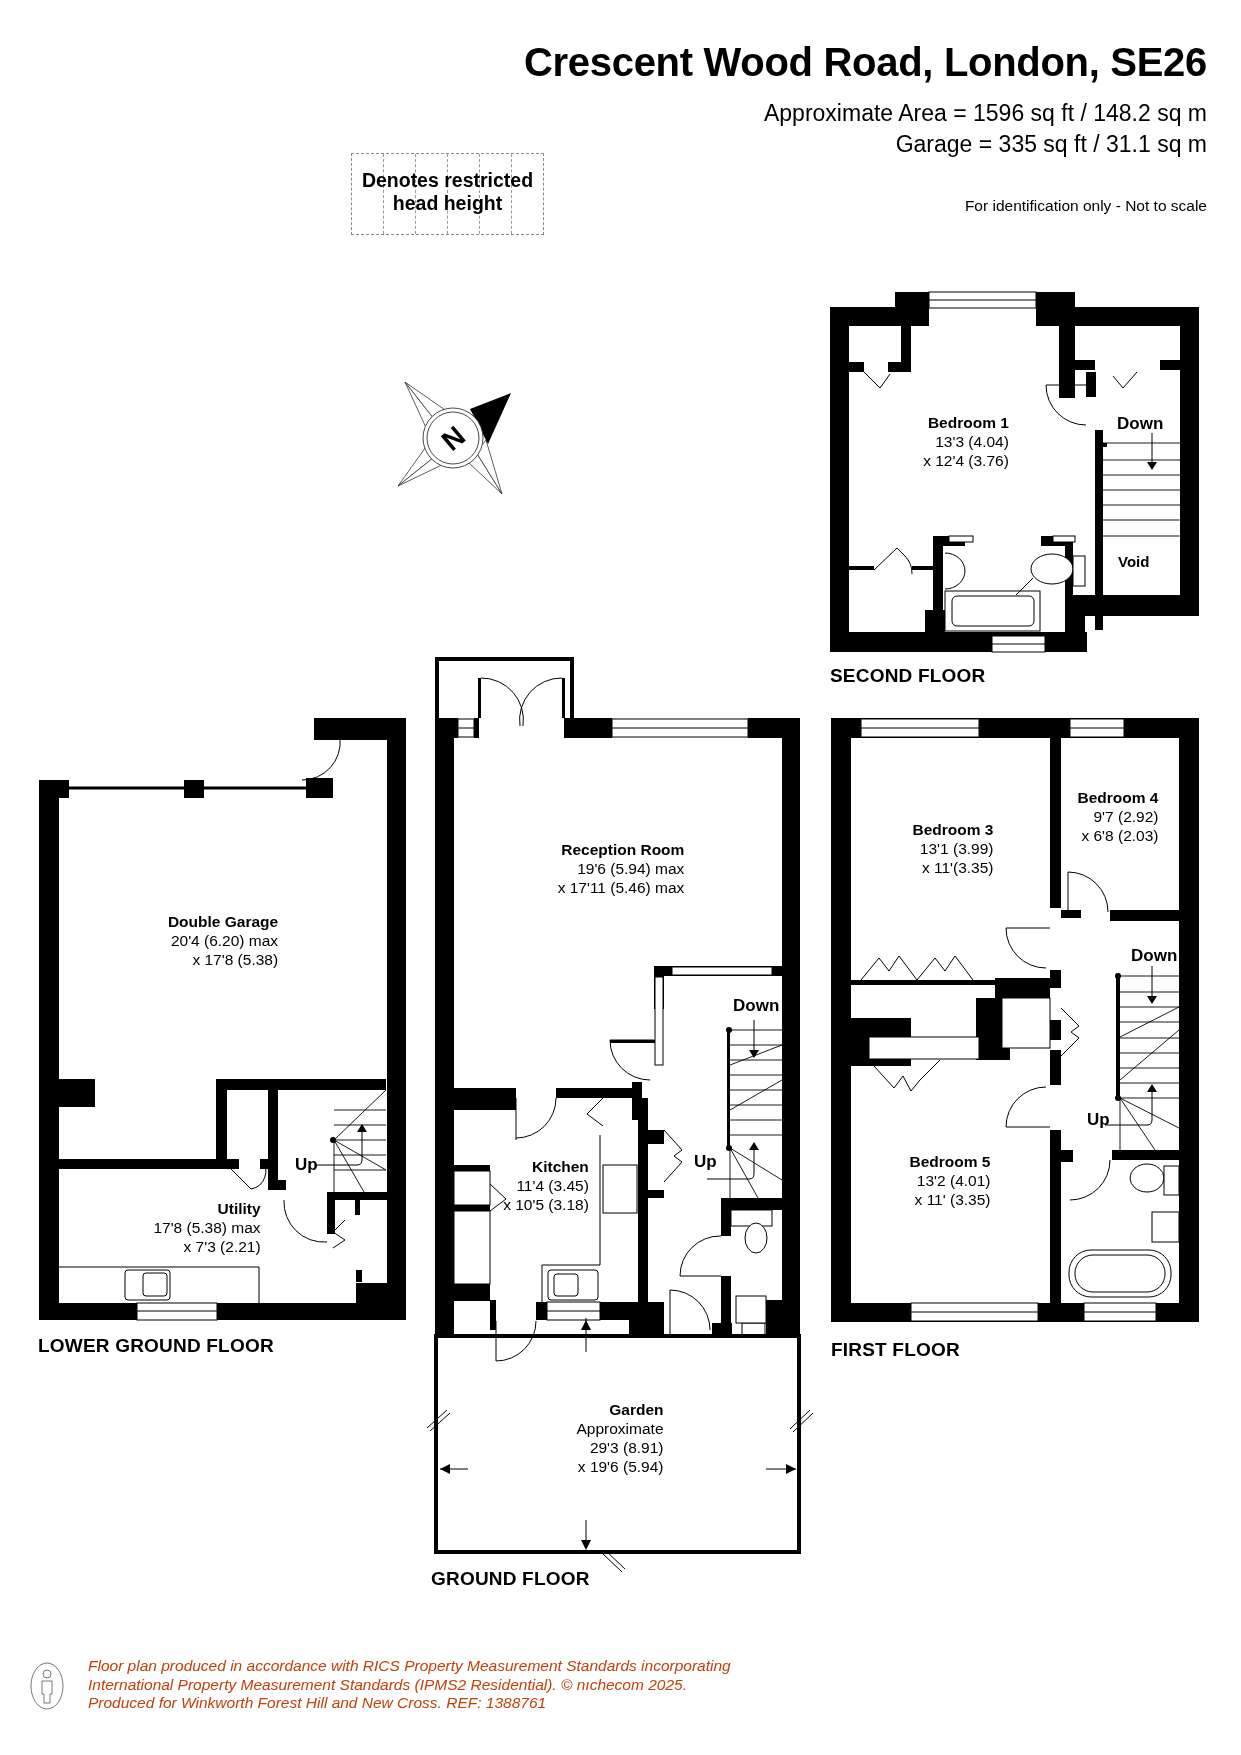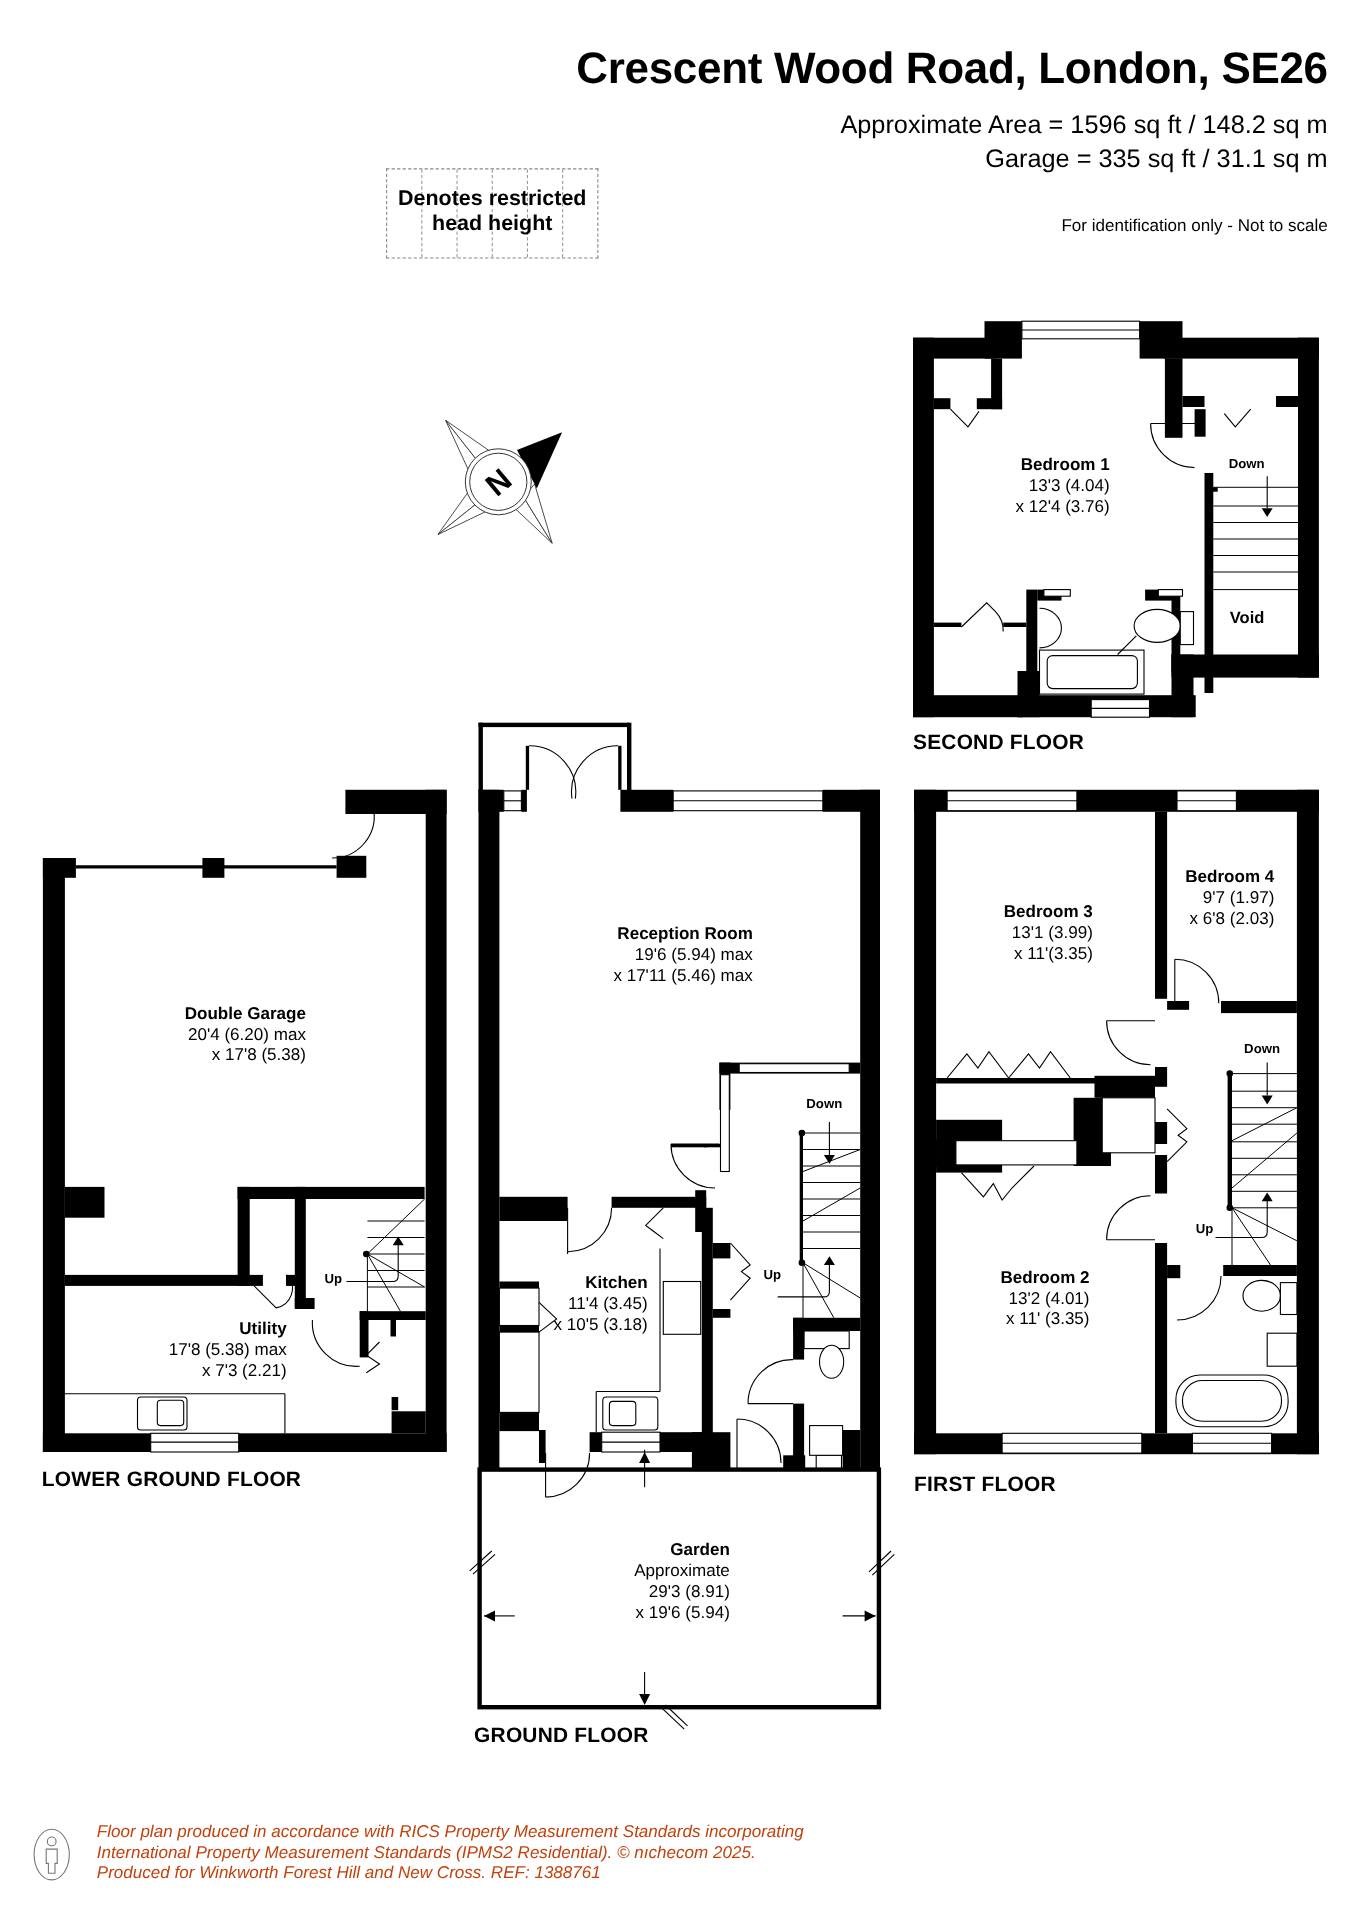--- a/index.html
+++ b/index.html
@@ -10,21 +10,21 @@
   .disclaimer { right: 34px; top: 197px; font-size: 15.5px; text-align: right; }
   .legend { left: 351px; top: 153px; width: 193px; height: 82px; border: 1px dashed #888; box-sizing: border-box; }
   .legend .cols { position: absolute; inset: 0; display: flex; }
   .legend .cols span { flex: 1; border-right: 1px dashed #999; }
   .legend .cols span:last-child { border-right: none; }
   .legend .txt { position: absolute; left: 0; right: 0; top: 15px; text-align: center; font-weight: bold; font-size: 19.5px; line-height: 23px; }
   .plan { position: absolute; left: 0; top: 0; }
   .room-label { position: absolute; text-align: right; font-size: 15.5px; line-height: 19px; transform: translateX(-50%); white-space: nowrap; }
   .room-label .name { font-weight: bold; display: block; }
   .room-label .dim { display: block; }
-  .small-label { position: absolute; font-weight: bold; font-size: 12px; }
+  .small-label { position: absolute; font-weight: bold; font-size: 17px; }
   .floor-name { position: absolute; font-weight: bold; font-size: 19px; letter-spacing: 0.2px; }
   .footer { left: 88px; top: 1657px; color: #c2410c; font-size: 15.5px; line-height: 18.5px; font-style: italic; }
   .footer-icon { left: 26px; top: 1660px; }
 </style>
 </head>
 <body>
 
 <div class="abs title">Crescent Wood Road, London, SE26</div>
 <div class="abs area-lines">
   <div>Approximate Area = 1596 sq ft / 148.2 sq m</div>
@@ -218,25 +218,25 @@
   <polygon points="1147,996 1157,996 1152,1004" fill="#000"></polygon>
   <polygon points="1147,1092 1157,1092 1152,1084" fill="#000"></polygon>
 </svg>
 <div class="room-label" style="left:953px;top:820px">
   <span class="name">Bedroom 3</span>
   <span class="dim">13'1 (3.99)</span>
   <span class="dim">x 11'(3.35)</span>
 </div>
 <div class="room-label" style="left:1118px;top:788px">
   <span class="name">Bedroom 4</span>
-  <span class="dim">9'7 (1.97)</span>
+  <span class="dim">9'7 (2.92)</span>
   <span class="dim">x 6'8 (2.03)</span>
 </div>
 <div class="room-label" style="left:950px;top:1152px">
-  <span class="name">Bedroom 2</span>
+  <span class="name">Bedroom 5</span>
   <span class="dim">13'2 (4.01)</span>
   <span class="dim">x 11' (3.35)</span>
 </div>
 <div class="small-label" style="left:1131px;top:946px">Down</div>
 <div class="small-label" style="left:1087px;top:1110px">Up</div>
 <div class="floor-name" style="left:831px;top:1339px">FIRST FLOOR</div>
 
 <svg class="plan" width="1241" height="1755" style="pointer-events:none">
   <g fill="#000">
 

